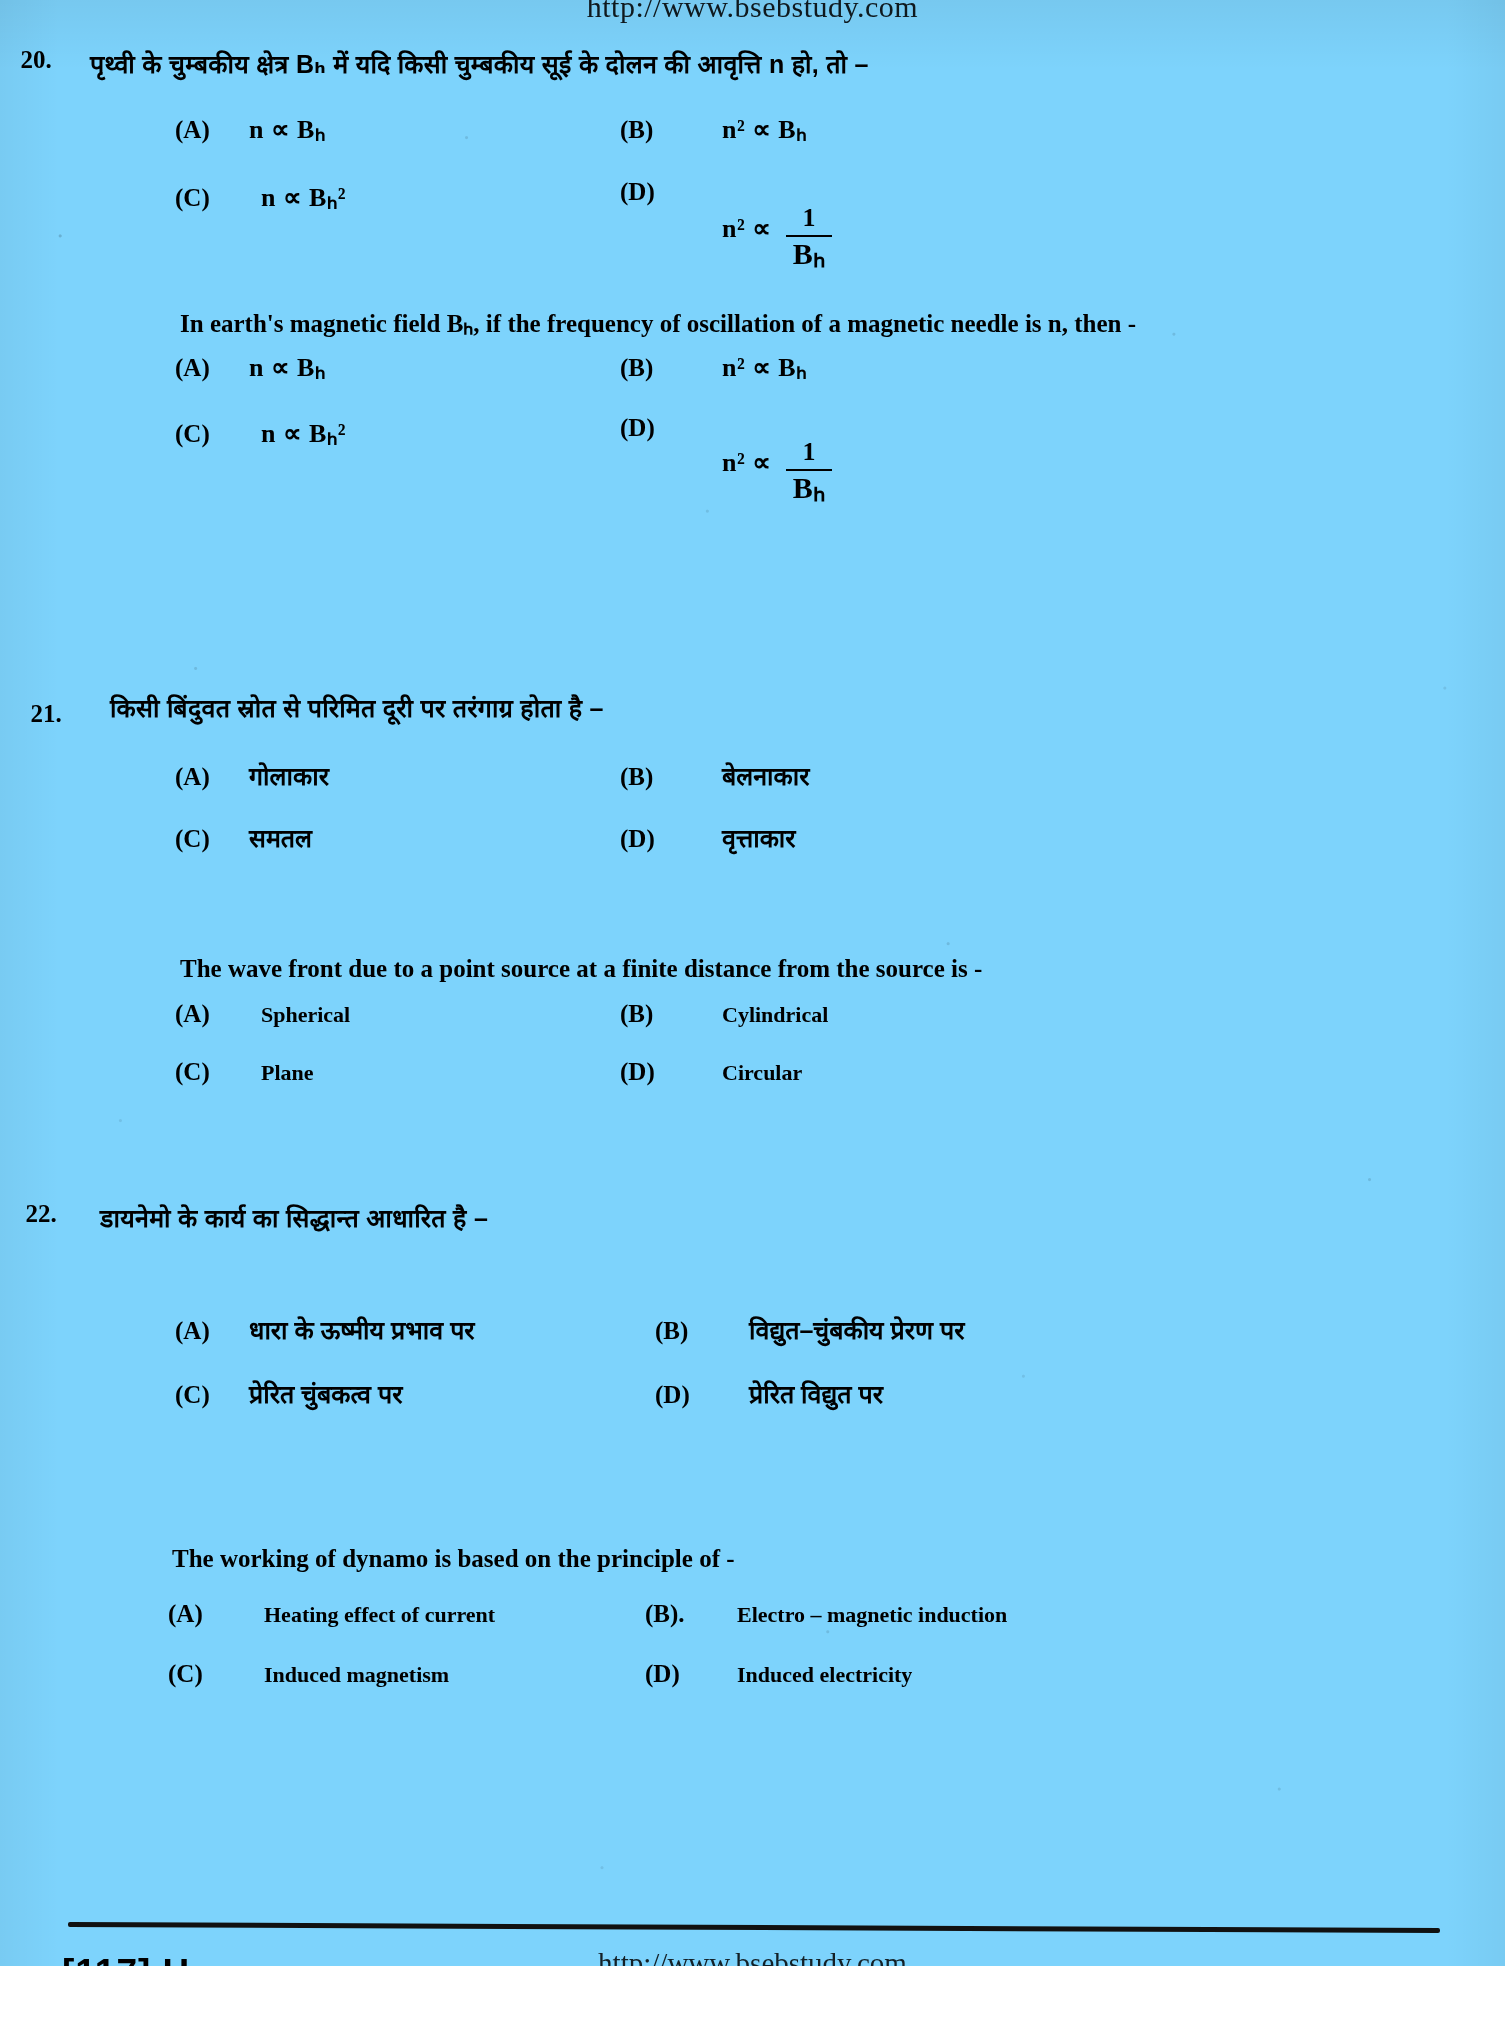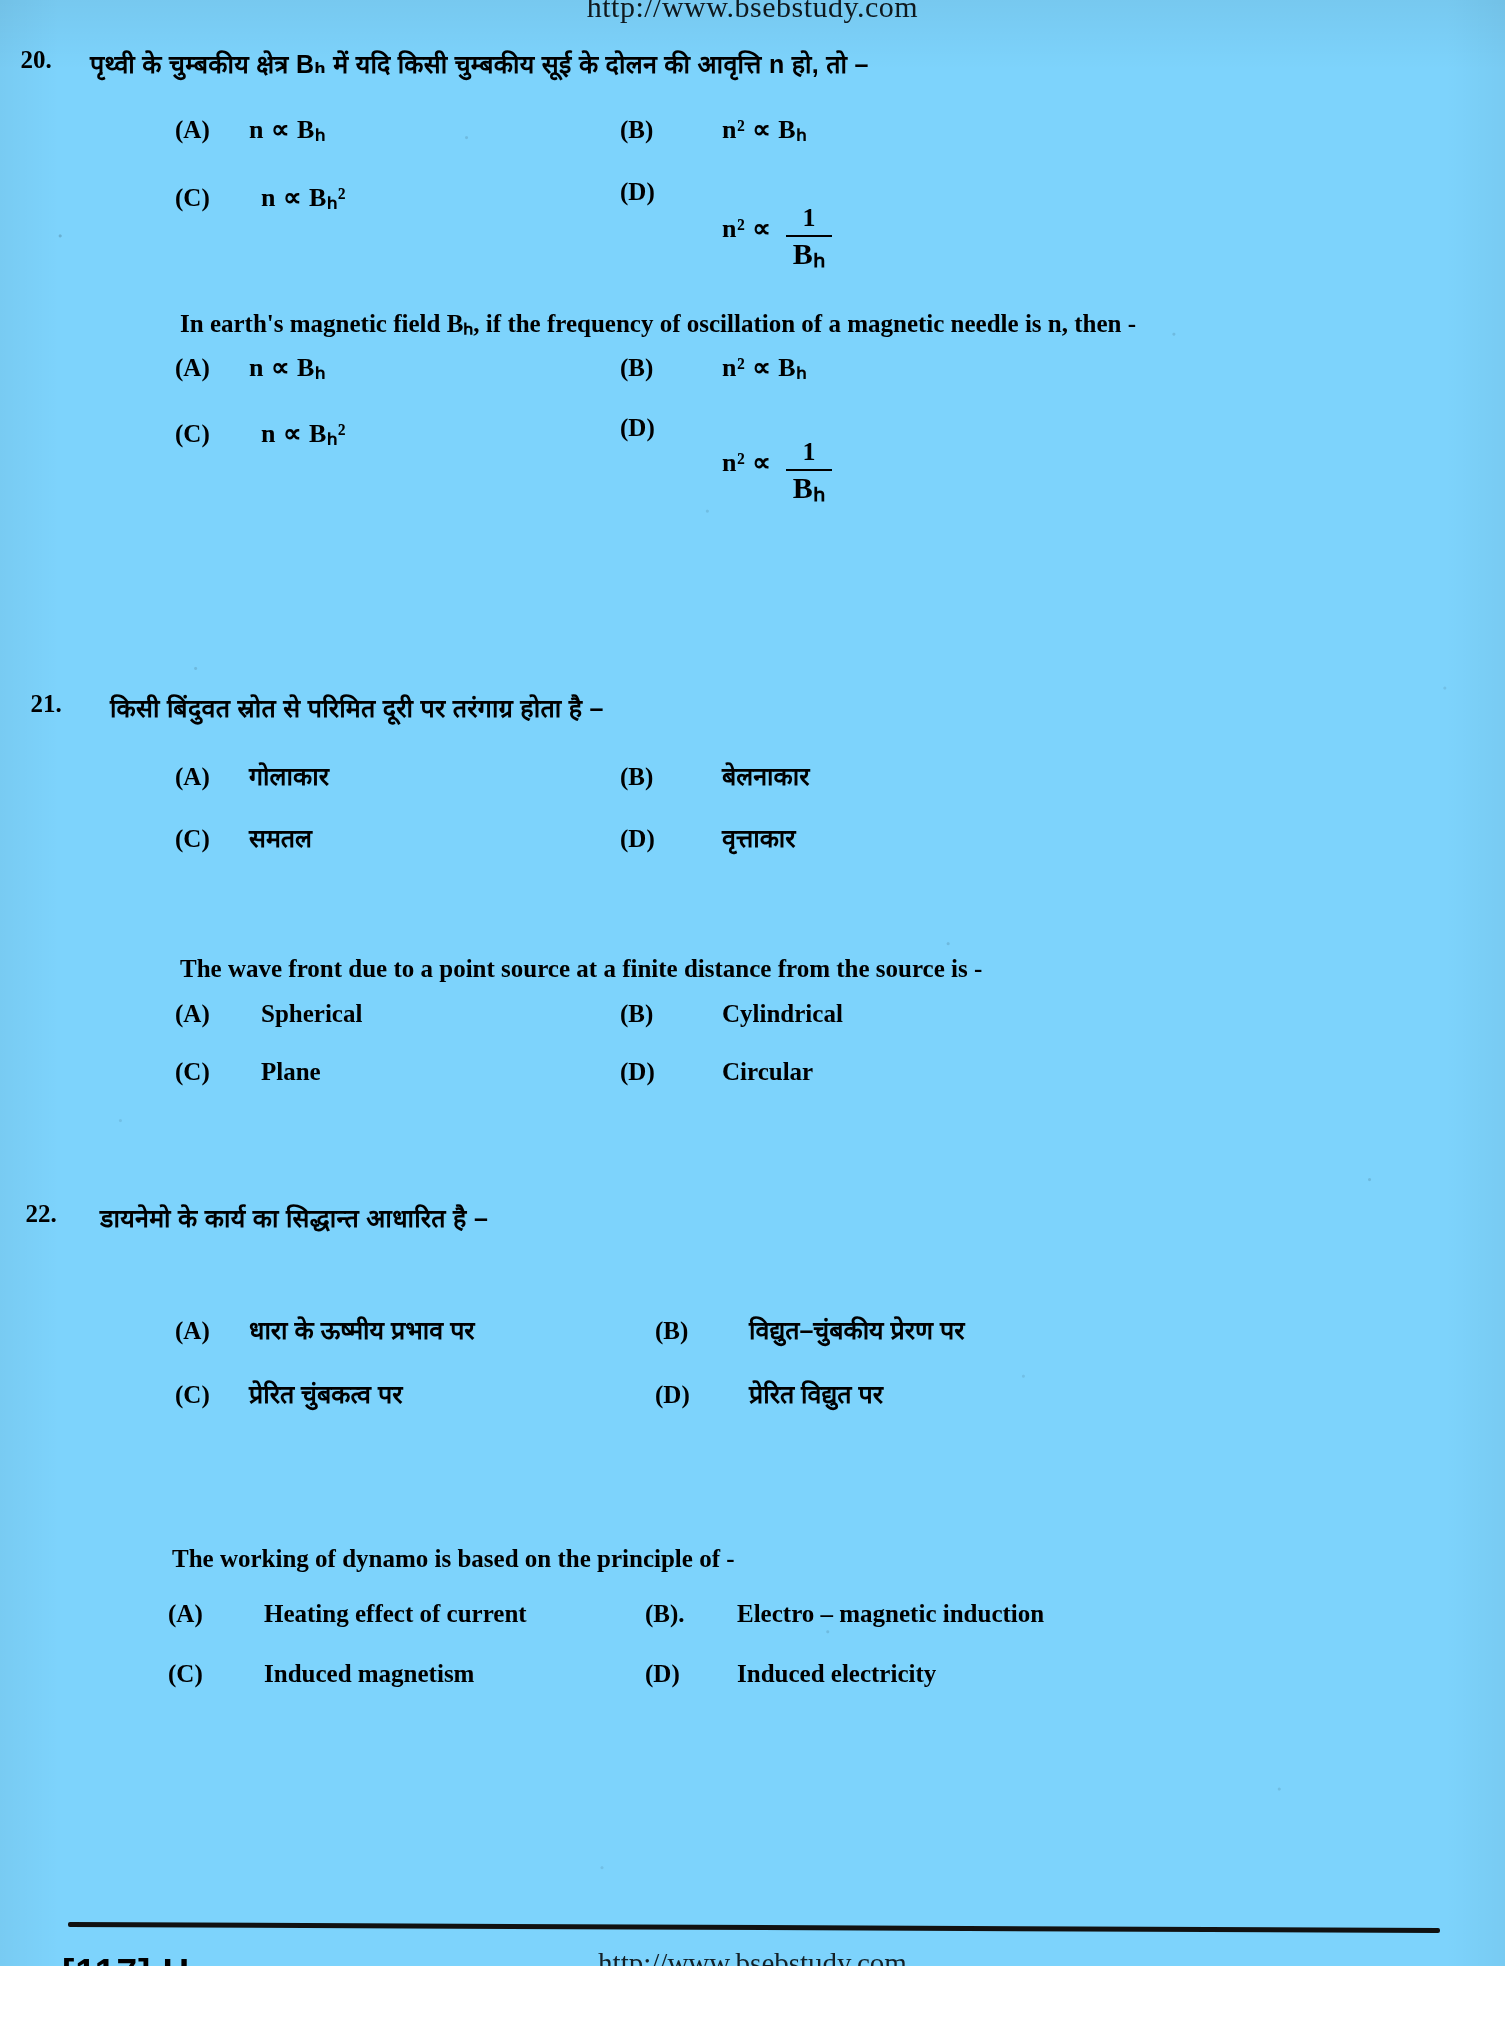--- a/index.html
+++ b/index.html
@@ -132,21 +132,21 @@
     flex: 0 0 auto;
     font-family: "Liberation Serif", serif;
   }
   .optval-hi {
     font-family: "Liberation Sans", "DejaVu Sans", sans-serif;
     font-size: 25px;
     font-weight: bold;
   }
   .optval-en {
     font-family: "Liberation Serif", serif;
-    font-size: 25px;
+    font-size: 22px;
     font-weight: bold;
   }
   .optval-math {
     font-family: "Liberation Serif", serif;
     font-size: 26px;
     font-weight: bold;
     letter-spacing: .5px;
   }
 
   
@@ -276,21 +276,21 @@
             <span class="bar"></span>
             <span class="den">Bₕ</span>
           </span>
         </span>
       </div>
     </div>
   </div>
 
   <div class="qblock ink" style="top:690px;">
     <div class="qhead">
-      <div class="qnum" style="width:92px;">21.</div>
+      <div class="qnum" style="width:92px;margin-top:10px;">21.</div>
       <div class="qtext-hi">किसी बिंदुवत स्रोत से परिमित दूरी पर तरंगाग्र होता है –</div>
     </div>
   </div>
 
   <div class="opts ink" style="top:758px;">
     <div class="optrow">
       <div class="optcell col-l">
         <span class="optlabel">(A)</span>
         <span class="optval-hi">गोलाकार</span>
       </div>

